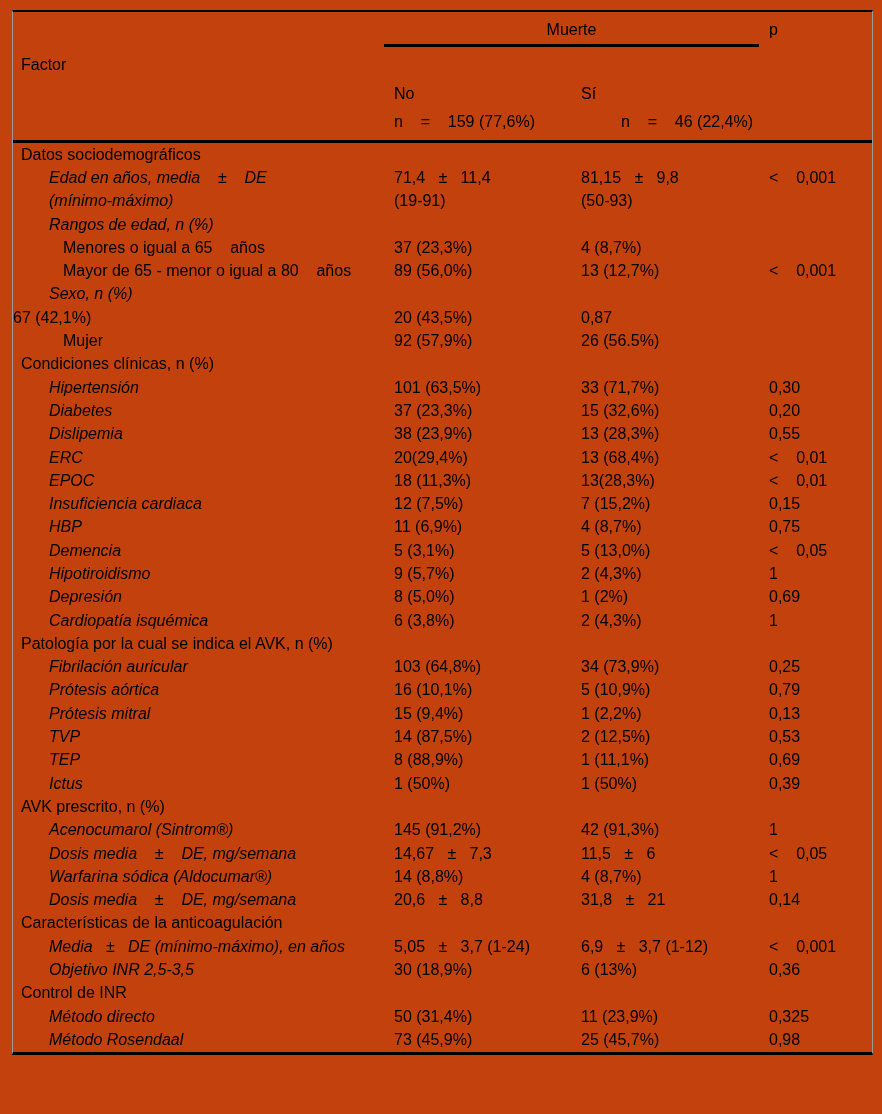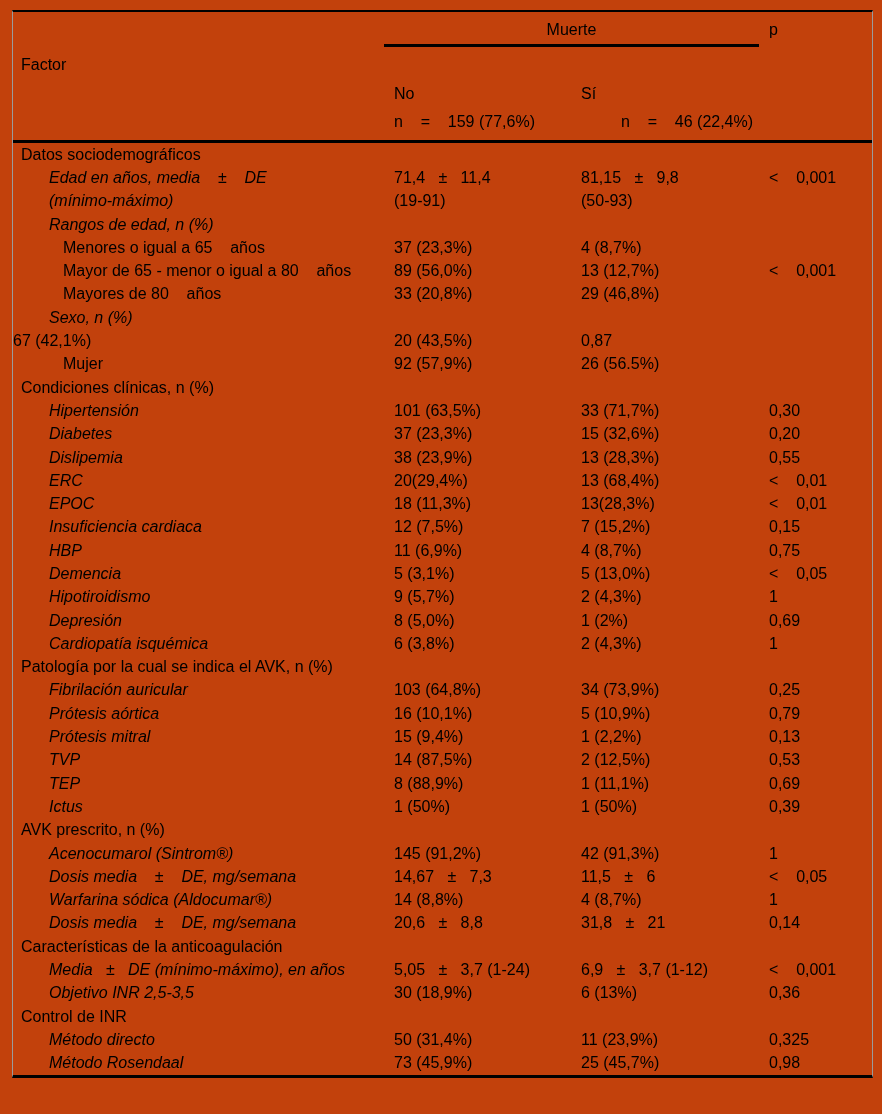--- a/index.html
+++ b/index.html
@@ -131,26 +131,20 @@
     <span class="no">37 (23,3%)</span>
     <span class="si">4 (8,7%)</span>
     <span class="p"></span>
   </div>
         <div class="row item2">
     <span class="factor">Mayor de 65 - menor o igual a 80    años</span>
     <span class="no">89 (56,0%)</span>
     <span class="si">13 (12,7%)</span>
     <span class="p">&lt;    0,001</span>
   </div>
-        <div class="row item2">
-    <span class="factor">Mayores de 80    años</span>
-    <span class="no">33 (20,8%)</span>
-    <span class="si">29 (46,8%)</span>
-    <span class="p"></span>
-  </div>
         <div class="row item1">
     <span class="factor">Sexo, n (%)</span>
     <span class="no"></span>
     <span class="si"></span>
     <span class="p"></span>
   </div>
         <div class="row item2">
     <span class="no">67 (42,1%)</span>
     <span class="si">20 (43,5%)</span>
     <span class="p">0,87</span>

